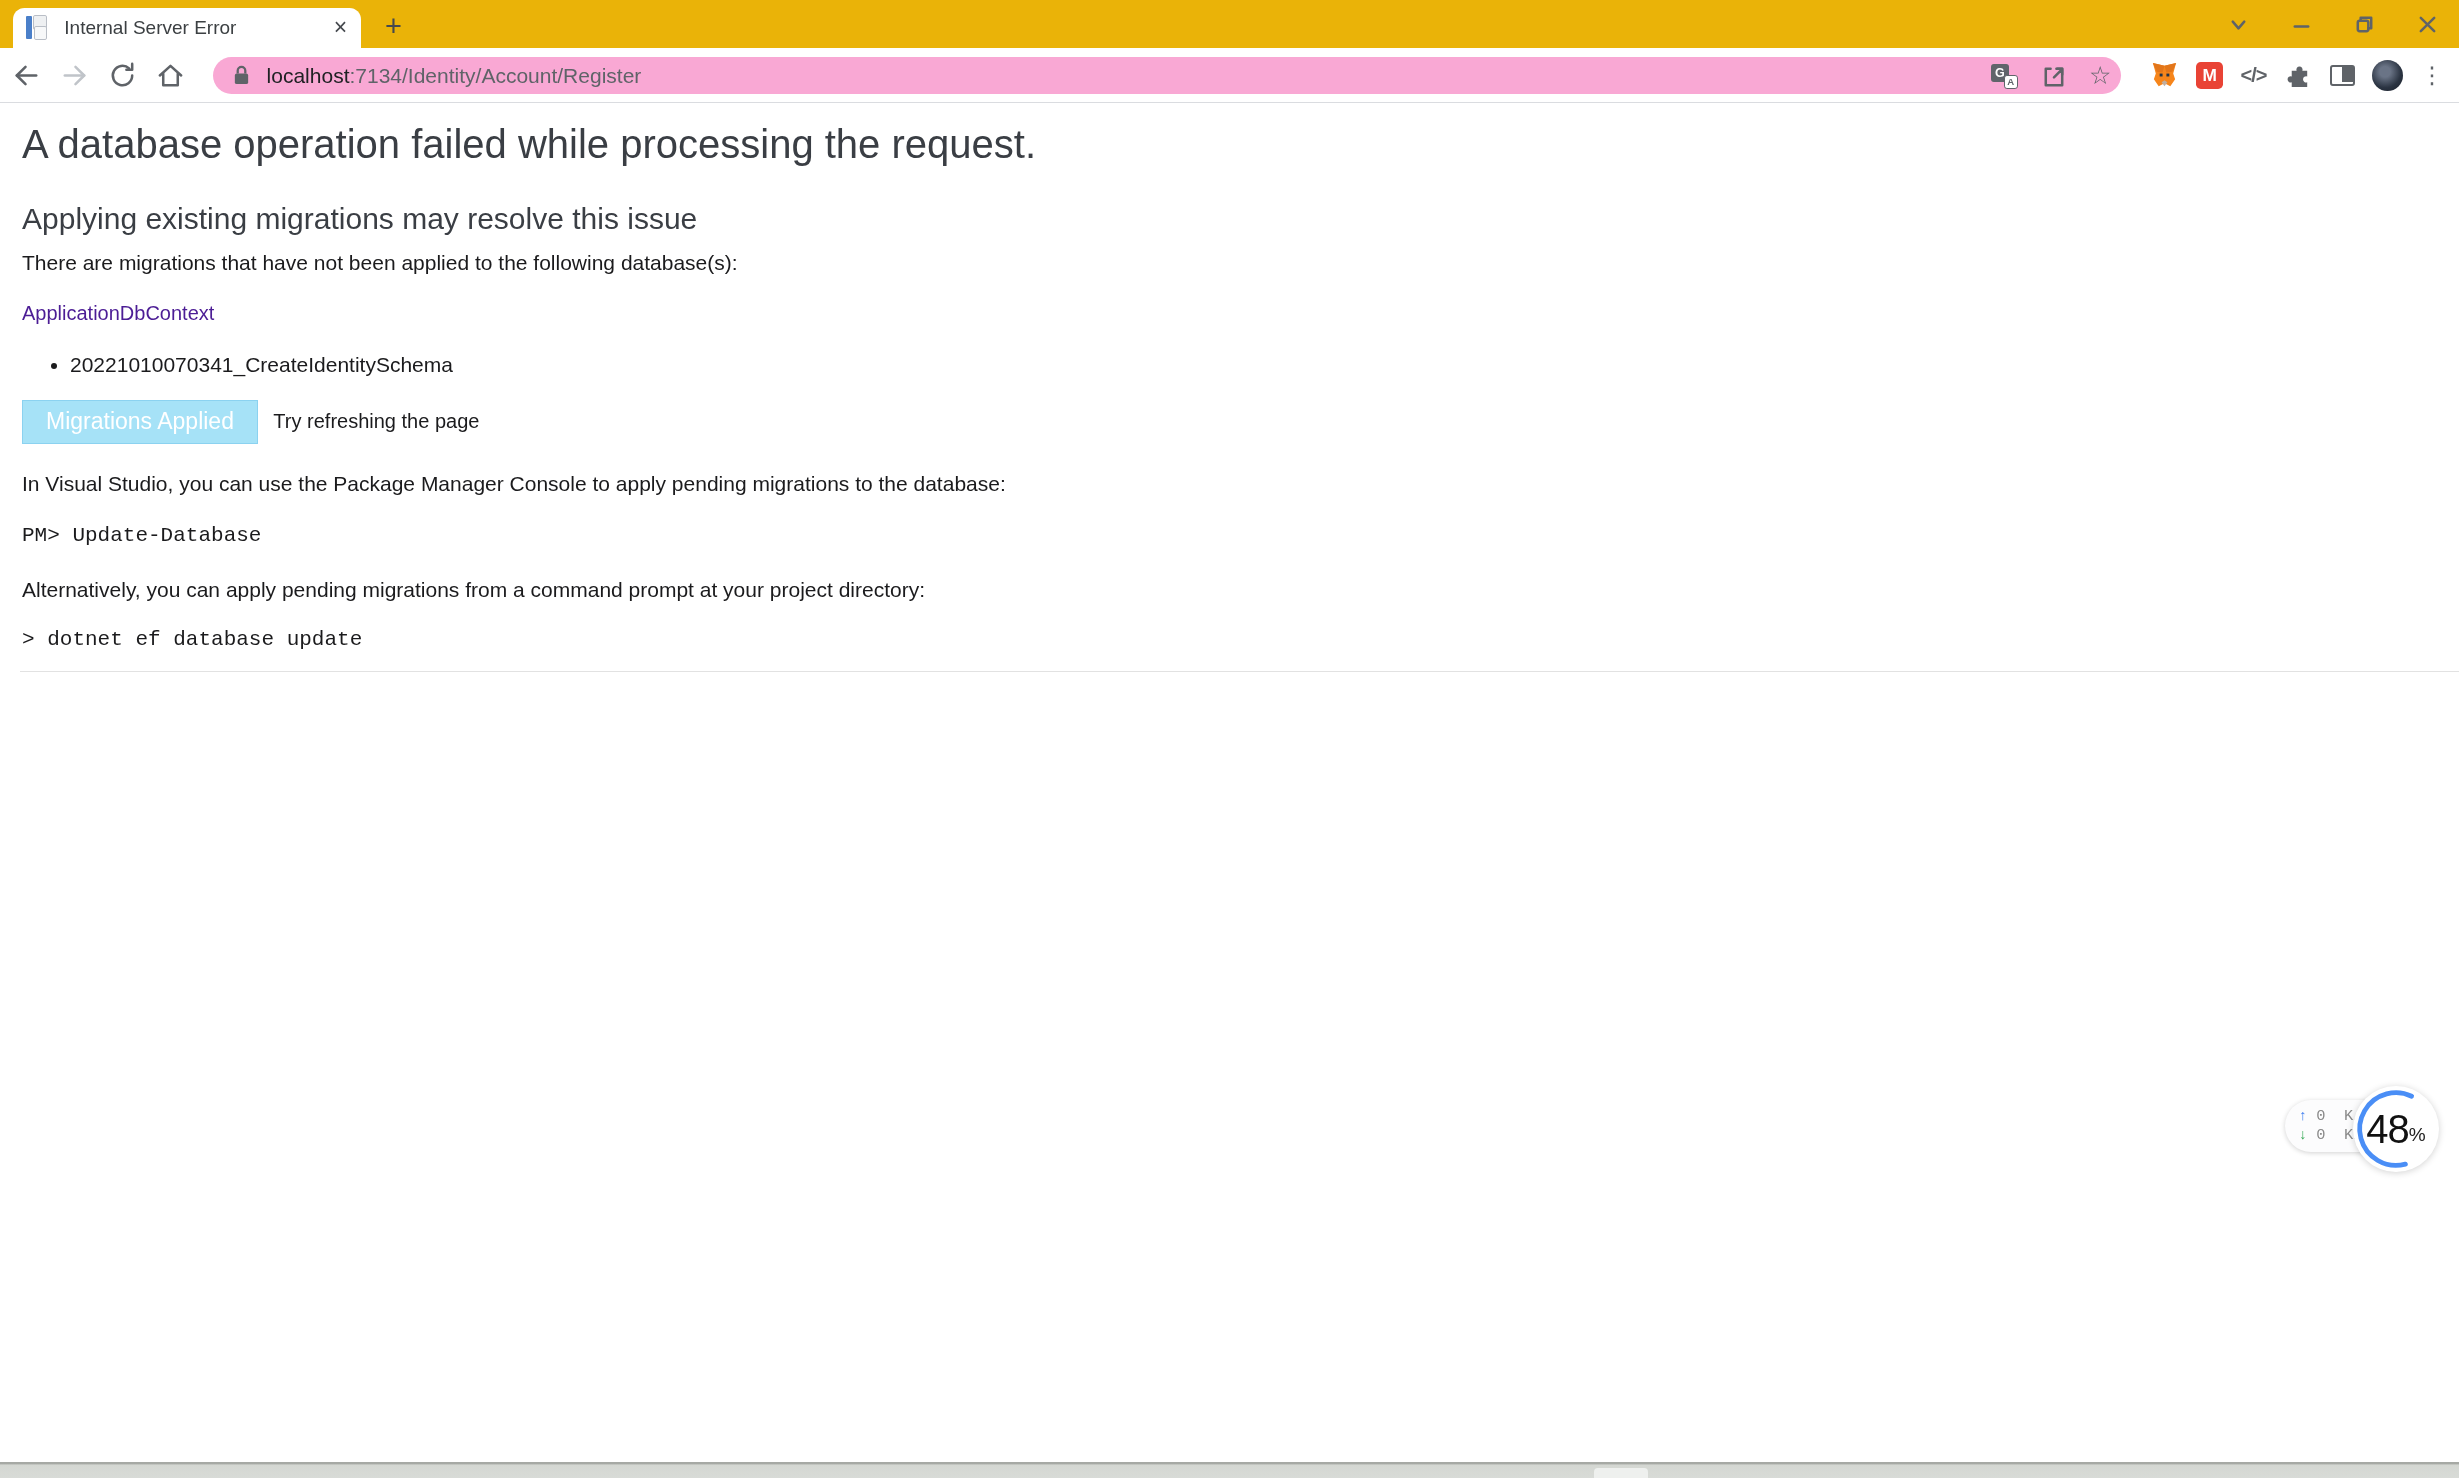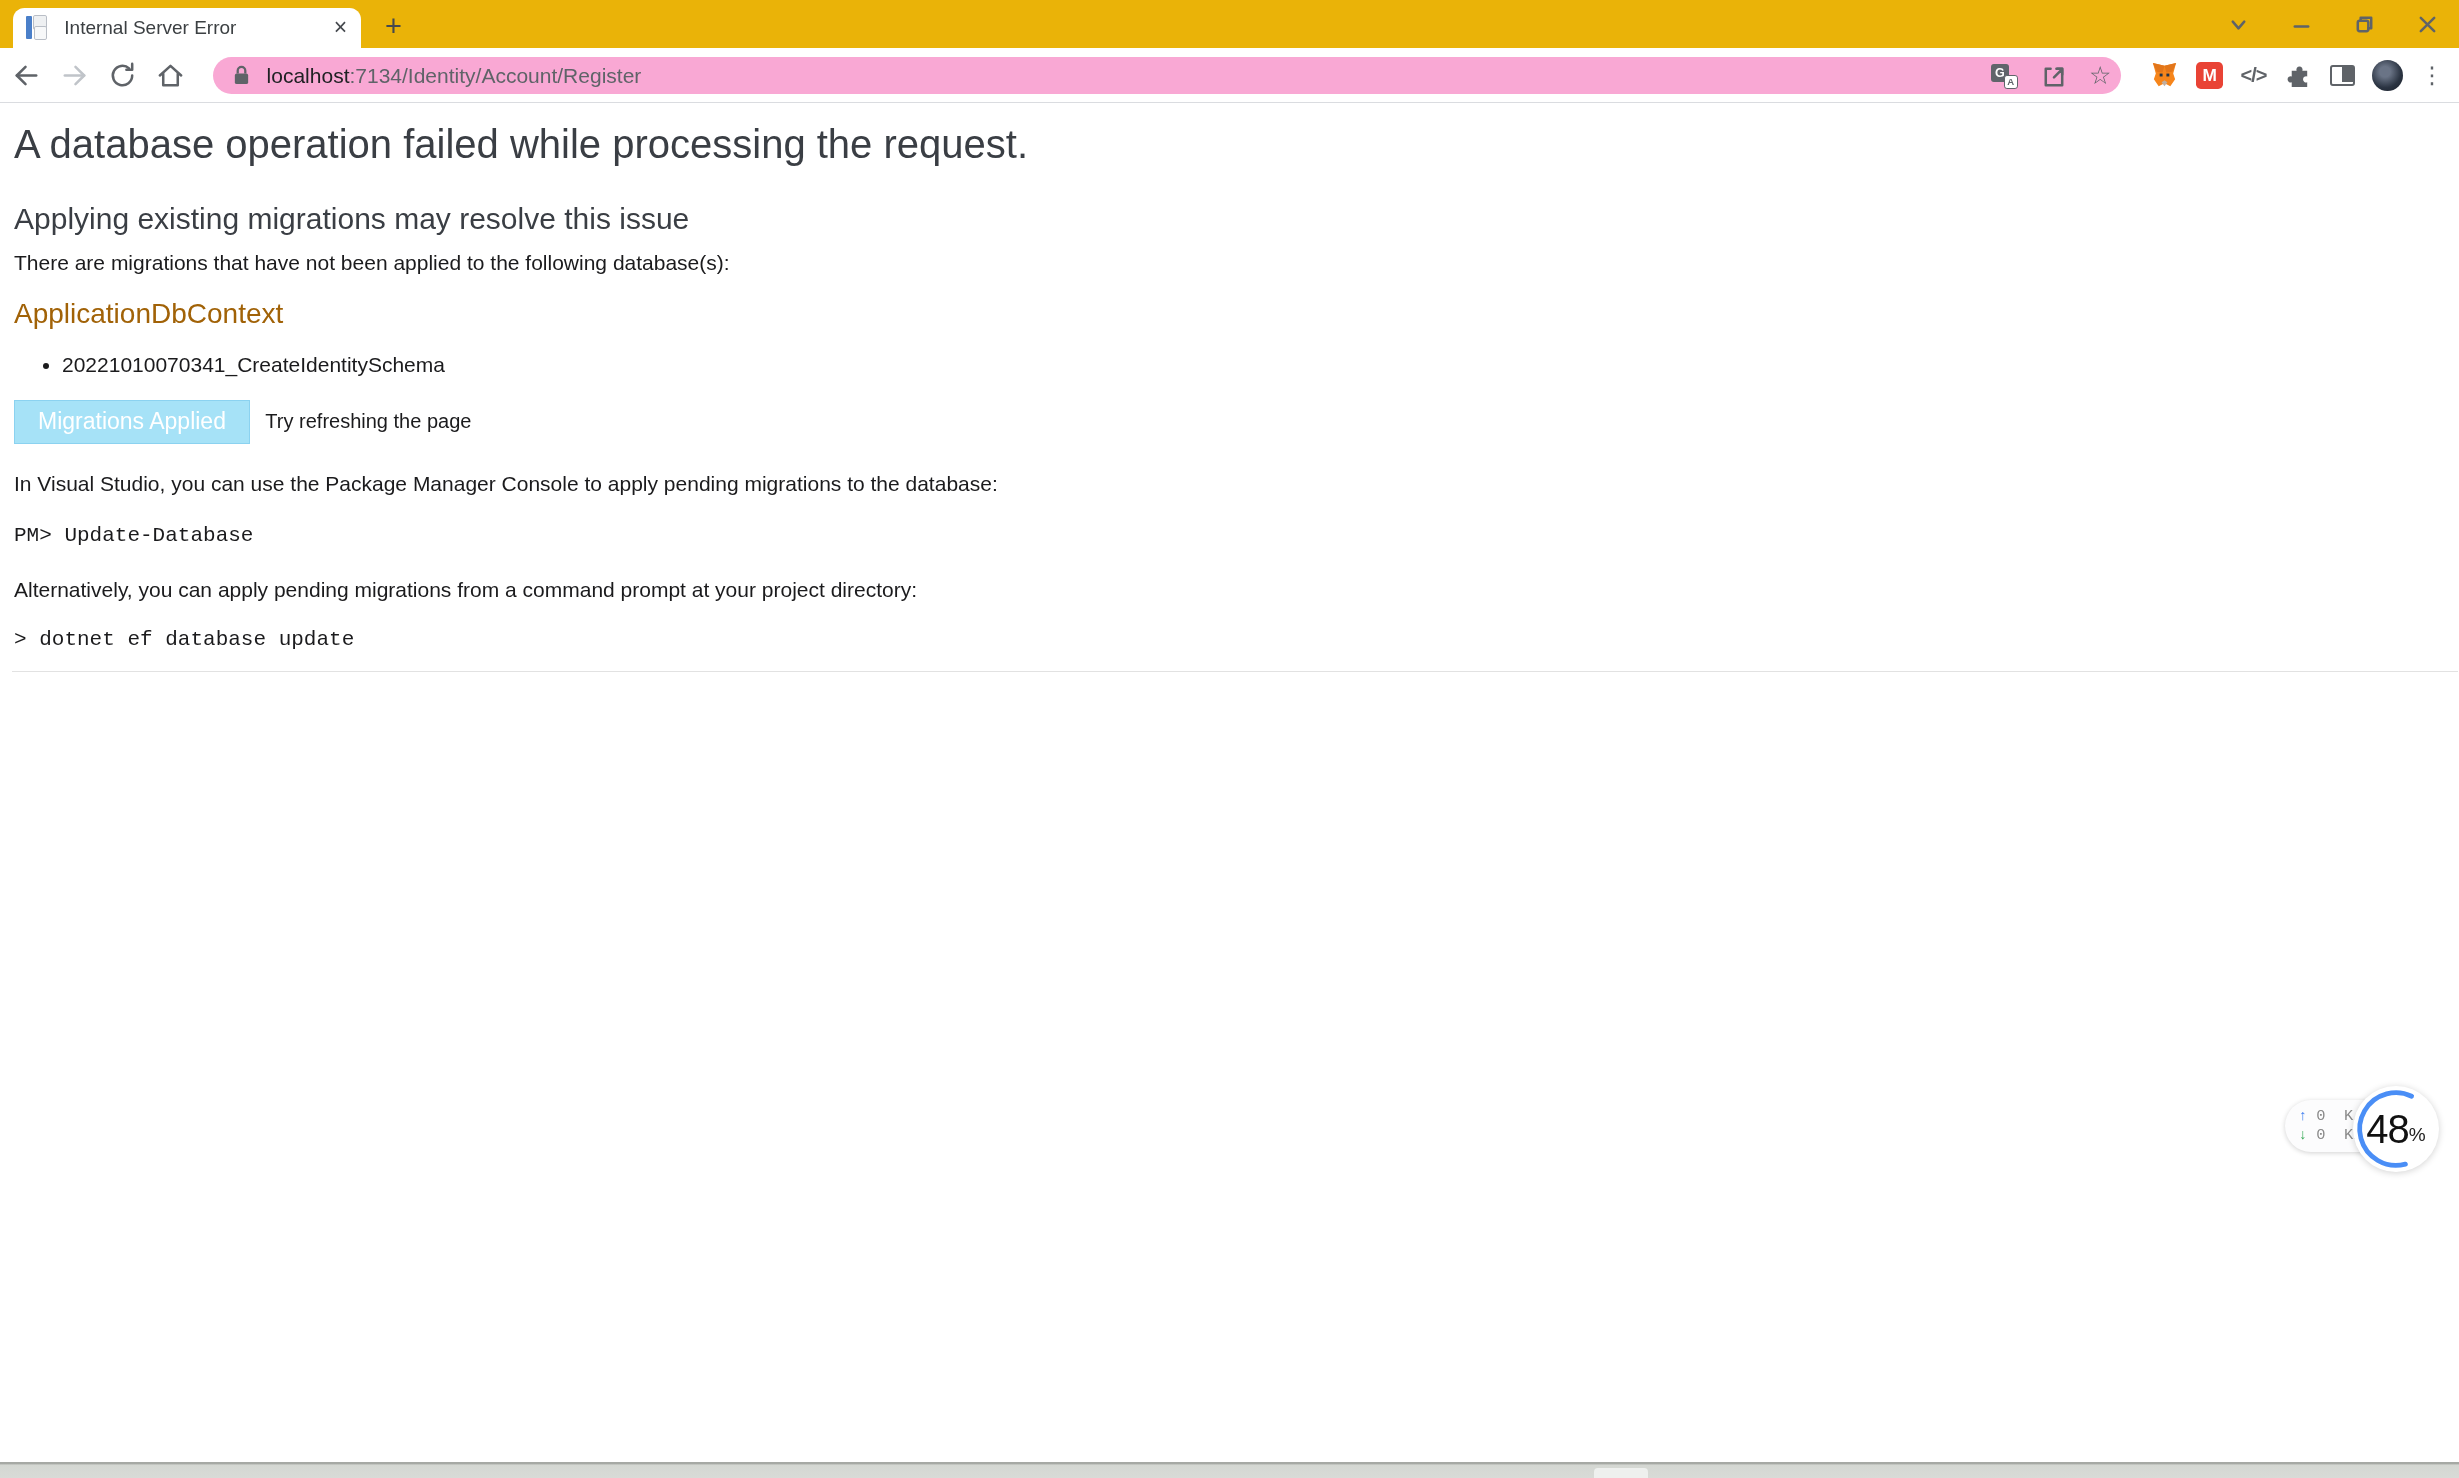--- a/index.html
+++ b/index.html
@@ -40,24 +40,24 @@
             background:radial-gradient(circle at 42% 38%, #6a7486 0 20%, #2b3442 60%, #171d27 100%); }
   .dots { font-size:23px; color:#5f6368; letter-spacing:0; }
   .translate-ic { position:relative; width:27px; height:27px; }
   .translate-ic .sq1 { position:absolute; left:0; top:1.9px; width:18px; height:18px; background:#60646b; border-radius:2.9px;
                        color:#fff; font-size:12.5px; font-weight:bold; display:flex; align-items:center; justify-content:center; }
   .translate-ic .sq2 { position:absolute; right:0; bottom:0; width:14.4px; height:14.4px; background:#fff; border:1.9px solid #60646b;
                        border-radius:2.9px; color:#60646b; font-size:9.6px; font-weight:bold; display:flex; align-items:center; justify-content:center; }
   .star { font-size:25px; color:#5f6368; line-height:1; }
 
   
-  .content { position:absolute; left:0; top:105px; width:2313px; padding:0 14px; color:#1d1d1f; }
+  .content { position:absolute; left:8px; top:105px; width:2313px; padding:0 14px; color:#1d1d1f; }
   .content h1 { font-size:40px; font-weight:200; color:#3a3e44; margin:17.3px 0 13.4px; line-height:44px; letter-spacing:0; }
   .content h2 { font-size:30px; font-weight:200; color:#3a3e44; margin:35px 0 13.4px; line-height:35px; }
-  .content h3 { font-size:28px; font-weight:200; color:#a16207; margin:23px 0 0; line-height:31px; }
+  .content h3 { font-size:20px; font-weight:200; color:#4c1d95; margin:23px 0 0; line-height:31px; }
   .content p  { font-size:21px; margin:13.4px 0 0; line-height:25px; color:#1b1b1d; }
   .content ul { margin:23px 0 0; padding-left:48px; }
   .content li { font-size:21px; line-height:25px; color:#1b1b1d; }
   .mono { font-family:"Liberation Mono","DejaVu Sans Mono",monospace; font-size:21px; }
   .btn-row { margin-top:23px; display:flex; align-items:center; }
   .apply-btn { height:44px; padding:0 23px; background:#a6e2f7; border:1.9px solid #8bd2f0;
                color:#fff; font-size:23px; font-family:"Liberation Sans",sans-serif; border-radius:0; }
   .refresh-hint { font-size:20px; margin-left:15.4px; color:#1b1b1d; }
   .content hr { border:none; border-top:1.9px groove #e2e2e2; margin:19px 0 0 -1.9px; width:2446px; }
 

